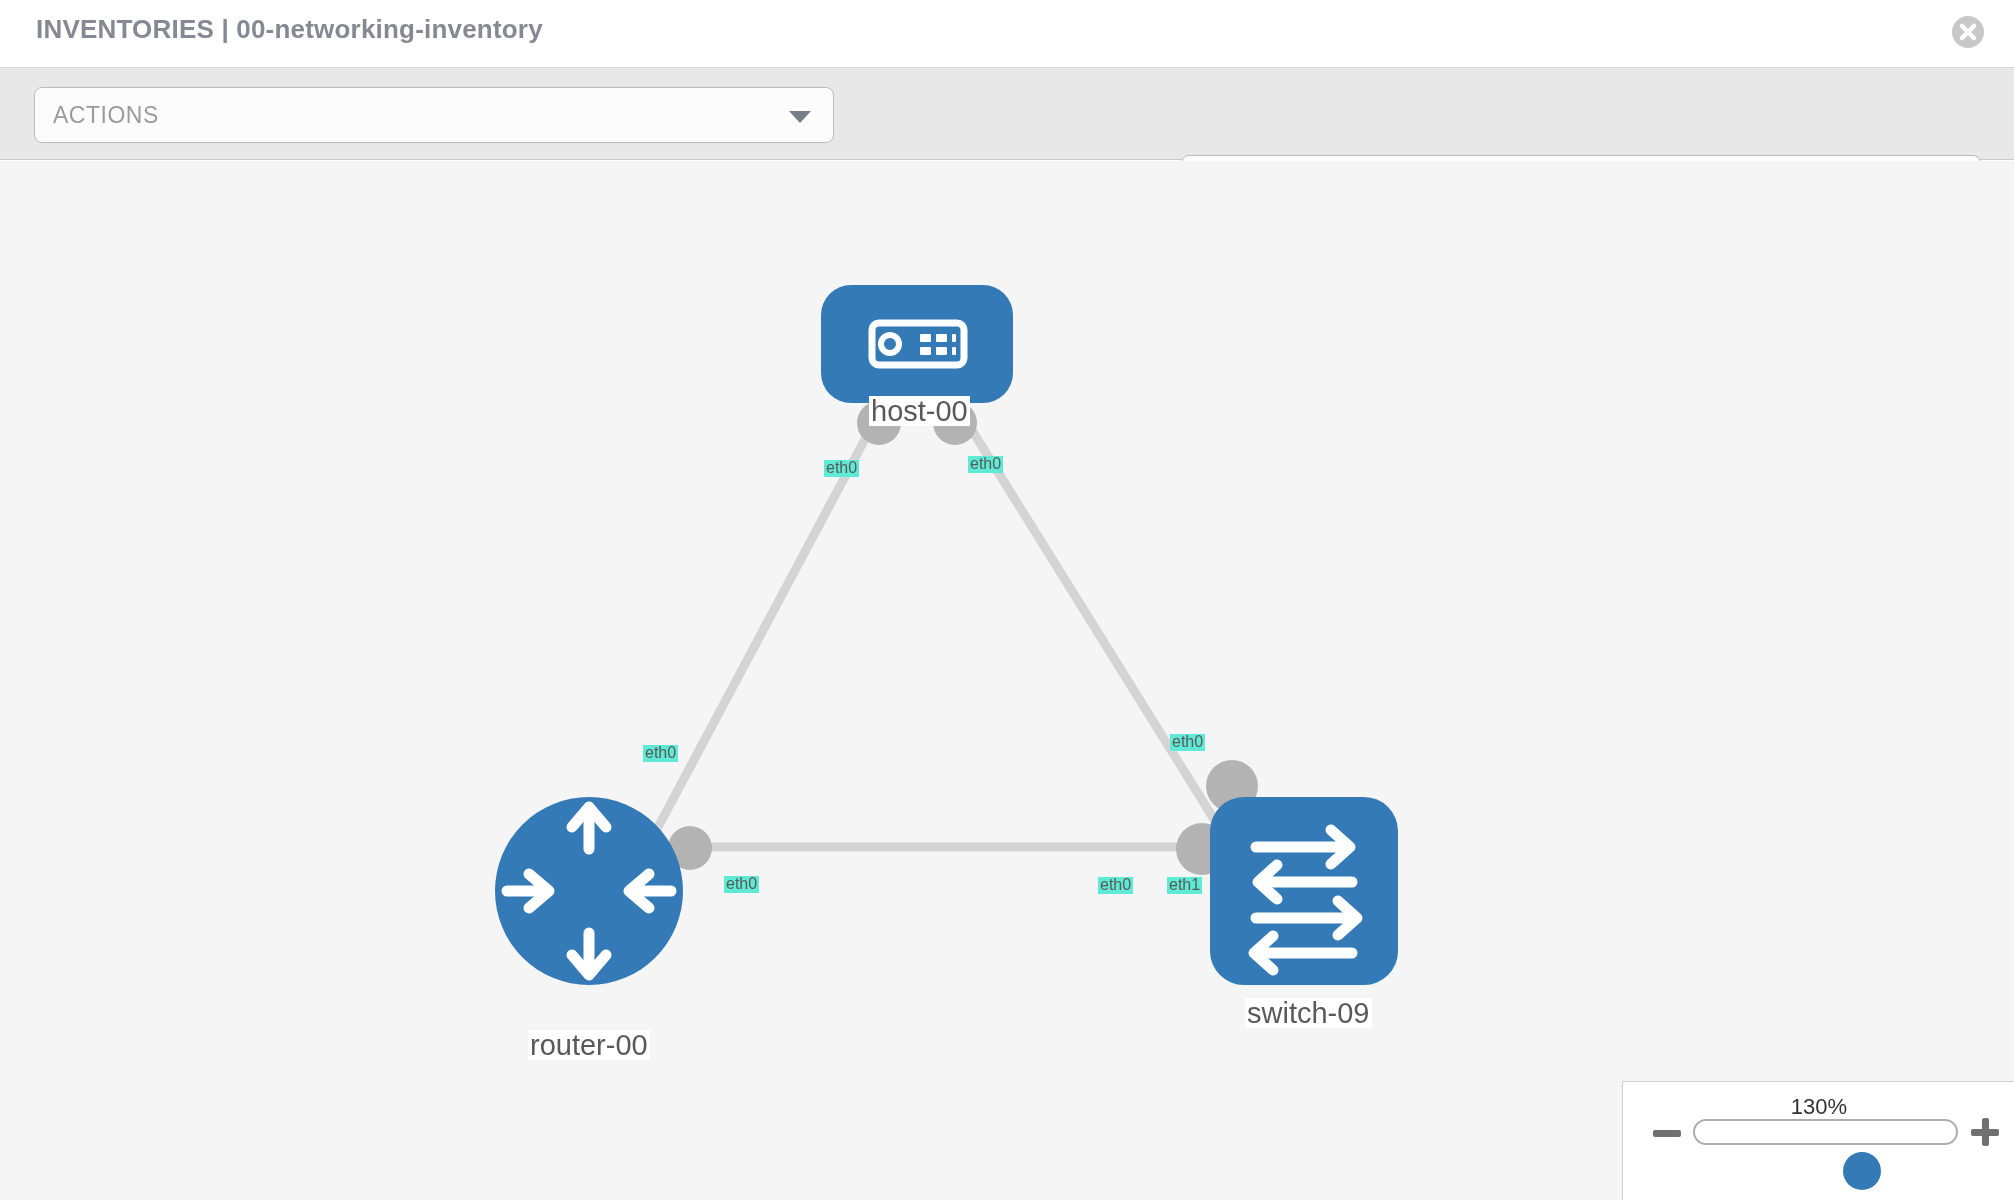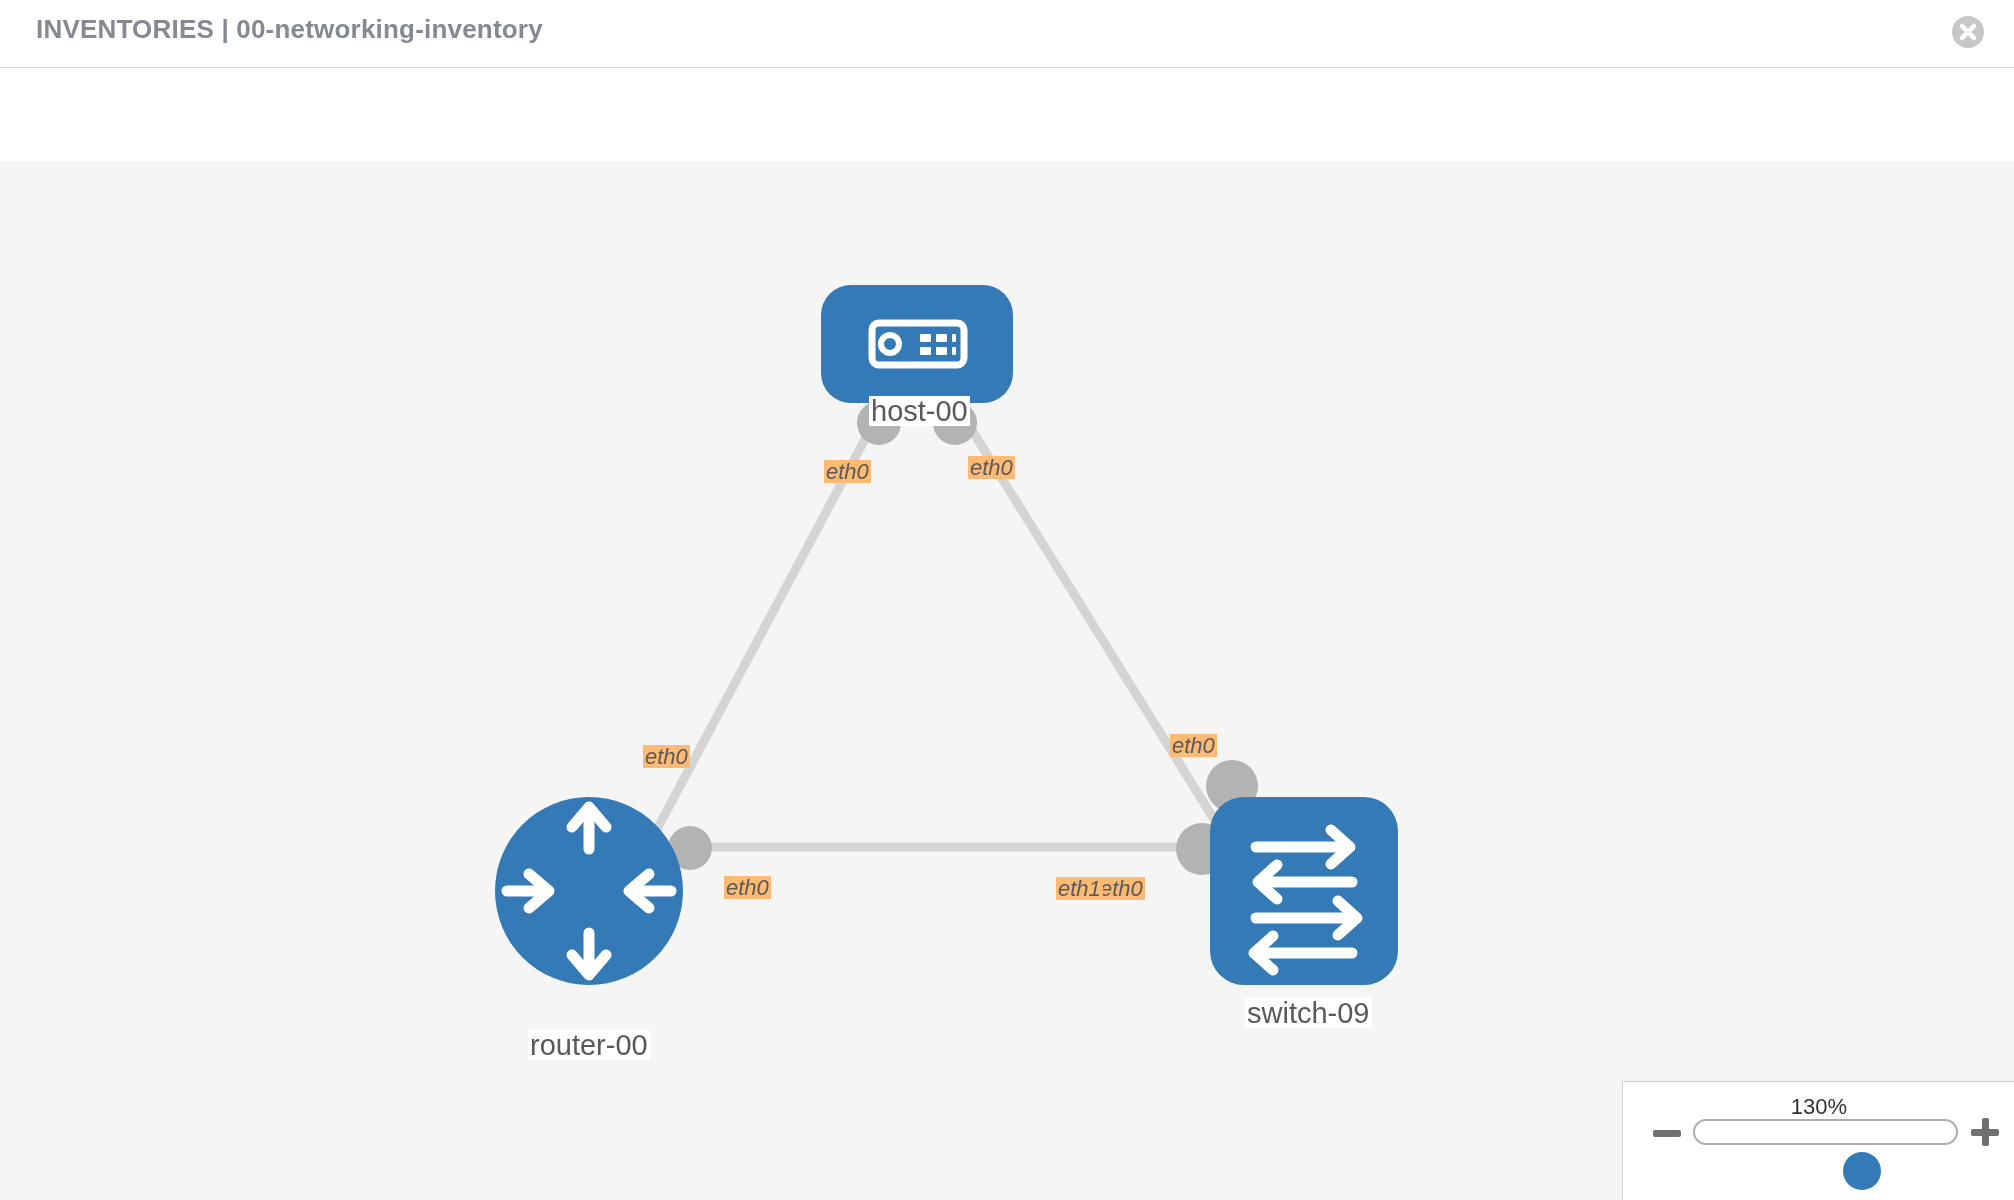--- a/index.html
+++ b/index.html
@@ -117,27 +117,26 @@
     position: absolute;
     background: #ffffff;
     color: #595959;
     font-size: 29px;
     white-space: nowrap;
     padding: 0 2px;
     line-height: 1.05;
   }
   .ilabel {
     position: absolute;
-    background: #fdba74;
+    background: #5eead4;
     color: #5a5a5a;
-    font-size: 22px;
+    font-size: 16px;
     white-space: nowrap;
     padding: 0 2px;
     line-height: 1.05;
-    font-style: italic;
   }
 
   
   .zoom-panel {
     position: absolute;
     left: 1622px; top: 1081px;
     width: 440px; height: 119px;
     background: #ffffff;
     border-top: 1px solid #d0d0d0;
     border-left: 1px solid #d0d0d0;
@@ -198,20 +197,51 @@
     <div class="header-title">INVENTORIES | 00-networking-inventory</div>
 
     <div class="close-btn">
       <svg width="36" height="36" viewBox="0 0 36 36">
         <circle cx="18" cy="18" r="16" fill="#c8c8c8"></circle>
         <path d="M12 12 L24 24 M24 12 L12 24" stroke="#ffffff" stroke-width="4.5" stroke-linecap="round"></path>
       </svg>
     </div>
   </div>
 
+  <div class="toolbar">
+
+    <div class="actions-select">
+      <div class="actions-label">ACTIONS</div>
+      <div class="caret"></div>
+    </div>
+
+    <div class="tool-icon wrench-icon">
+      <svg width="44" height="44" viewBox="0 0 44 44">
+        <g fill="#7c828c">
+          <path d="M30.5 7.5a10 10 0 0 0-12.8 12.3L8.4 29.1a3.6 3.6 0 0 0 0 5.1l1.4 1.4a3.6 3.6 0 0 0 5.1 0l9.3-9.3A10 10 0 0 0 36.5 13.5l-5.2 5.2-4.1-1.1-1.1-4.1 5.2-5.2a10 10 0 0 0-0.8-0.8z"></path>
+        </g>
+      </svg>
+    </div>
+
+    <div class="tool-icon key-icon">
+      <svg width="44" height="44" viewBox="0 0 44 44">
+        <g fill="none" stroke="#7c828c" stroke-width="4" stroke-linecap="round">
+          <circle cx="15" cy="16" r="7.5" fill="none"></circle>
+          <path d="M20.5 21.5 L34 35"></path>
+          <path d="M29 30 L33 26"></path>
+          <path d="M34 35 L38 31"></path>
+        </g>
+      </svg>
+    </div>
+
+    <div class="search-select">
+      <div class="search-label">SEARCH</div>
+      <div class="caret"></div>
+    </div>
+  </div>
 
   <div class="canvas">
 
     <svg class="topo-svg" viewBox="0 0 2014 1039">
 
       <g stroke="#d4d4d4" stroke-width="9" fill="none">
         <line x1="880" y1="250" x2="640" y2="700"></line>
         <line x1="960" y1="250" x2="1240" y2="700"></line>
         <line x1="660" y1="686" x2="1240" y2="686"></line>
       </g>
@@ -280,21 +310,21 @@
     <div class="nlabel" style="left:869px; top:235px;text-align:center;">host-00</div>
     <div class="nlabel" style="left:528px; top:869px;">router-00</div>
     <div class="nlabel" style="left:1245px; top:837px;">switch-09</div>
 
     <div class="ilabel" style="left:824px; top:299px;">eth0</div>
     <div class="ilabel" style="left:968px; top:295px;">eth0</div>
     <div class="ilabel" style="left:643px; top:584px;">eth0</div>
     <div class="ilabel" style="left:1170px; top:573px;">eth0</div>
     <div class="ilabel" style="left:724px; top:715px;">eth0</div>
     <div class="ilabel" style="left:1098px; top:716px;">eth0</div>
-    <div class="ilabel" style="left:1056px; top:716px;">eth1</div>
+    <div class="ilabel" style="left:1167px; top:716px;">eth1</div>
   </div>
 
   <div class="zoom-panel">
     <div class="zoom-pct">130%</div>
     <div class="zoom-minus"></div>
     <div class="zoom-track">
       <div class="zoom-thumb"></div>
     </div>
     <div class="zoom-plus"></div>
   </div>

